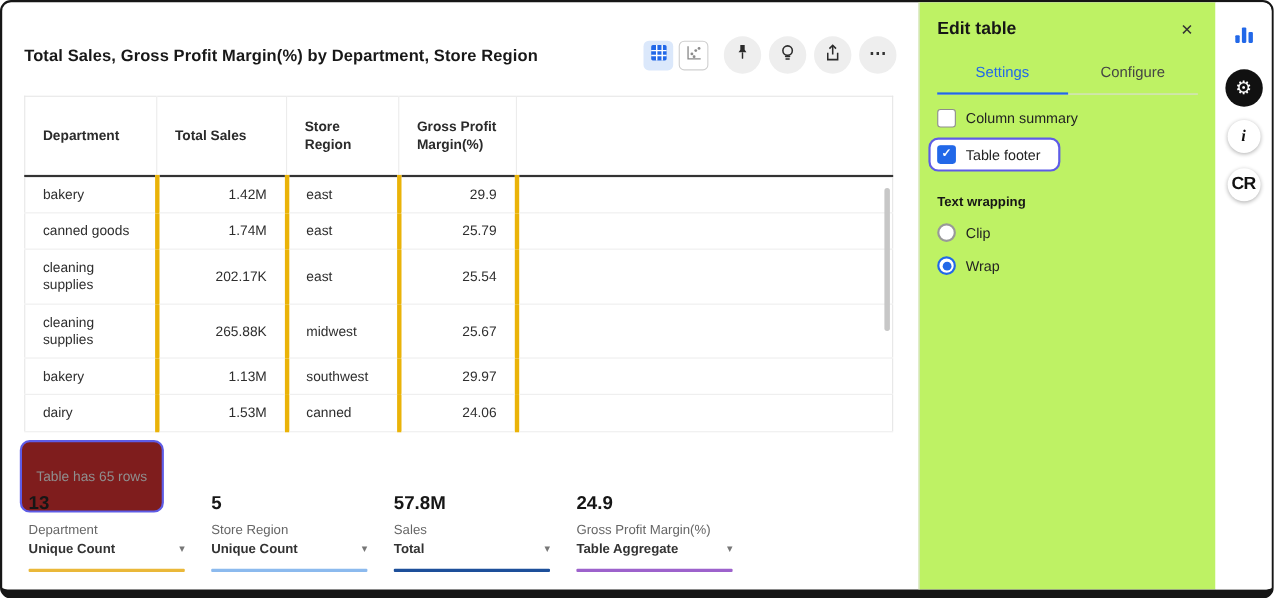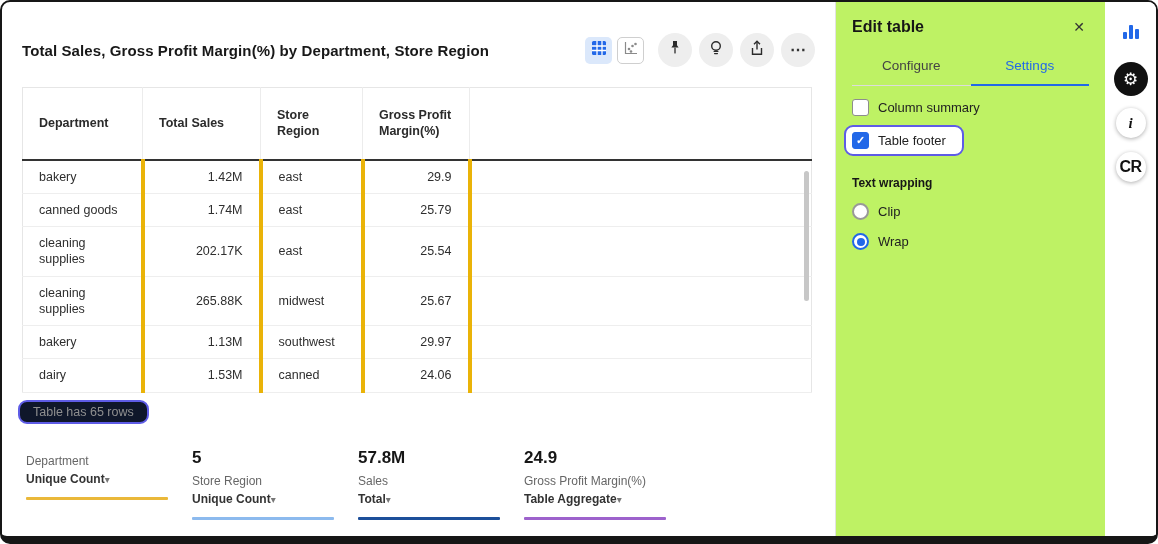--- a/index.html
+++ b/index.html
@@ -26,29 +26,29 @@
   .table-wrap{position:absolute;left:20px;top:70px;width:790px;}
   table{width:100%;border-collapse:collapse;table-layout:fixed;font-size:12.5px;color:#2e2e2e;border:1px solid #e6e6e6;}
   th{text-align:left;font-weight:700;color:#2b2b2b;padding:10px 16px;border-right:1px solid #ececec;border-bottom:2px solid #333;height:72px;vertical-align:middle;line-height:1.3;background:#fff;}
   th:last-child{border-right:none;}
   td{padding:8px 16px;border-right:4px solid #eab308;border-bottom:1px solid #eeeeee;vertical-align:middle;line-height:1.3;}
   td:last-child{border-right:none;}
   .num{text-align:right;}
   .scroll-thumb{position:absolute;right:3px;top:84px;width:5px;height:130px;border-radius:3px;background:#c7c7c7;cursor:pointer;}
 
   
-  .footer-annotation{position:absolute;left:16px;top:383px;border:2px solid var(--annotation);border-radius:9px;padding:3px 13px;background:#0f172a;}
+  .footer-annotation{position:absolute;left:16px;top:383px;border:2px solid var(--annotation);border-radius:9px;padding:24px 13px;background:#7f1d1d;}
   .footer-note{color:#8f8f8f;font-size:12.5px;}
 
   
   .summary-row{position:absolute;left:24px;top:431px;display:flex;gap:24px;}
   .summary-block{width:142px;}
   .summary-value{font-size:17px;font-weight:700;color:#161616;}
   .summary-label{font-size:12px;color:#666;margin-top:6px;}
-  .summary-agg{display:flex;justify-content:flex-start;align-items:center;font-size:12px;font-weight:700;color:#333;margin-top:4px;cursor:pointer;}
+  .summary-agg{display:flex;justify-content:space-between;align-items:center;font-size:12px;font-weight:700;color:#333;margin-top:4px;cursor:pointer;}
   .caret{color:#777;font-size:10px;font-weight:400;}
   .summary-underline{height:3px;margin-top:11px;border-radius:1px;background:#ccc;}
 
   
   .panel{position:absolute;left:833px;top:0;width:270px;height:100%;border-left:1px solid #e2e2e2;padding:0 16px;background:#bef264;}
   .panel-header{display:flex;align-items:center;justify-content:space-between;margin-top:16px;}
   .panel-title{font-size:16px;font-weight:700;color:#161616;}
   .close-btn{font-size:14px;color:#333;cursor:pointer;padding:2px 4px;line-height:1;}
   .tabs{display:flex;margin-top:12px;border-bottom:1px solid #dcdcdc;}
   .tab{flex:1;text-align:center;padding:10px 0 11px;font-size:13.5px;color:#444;cursor:pointer;}
@@ -201,20 +201,21 @@
       </table>
       <div class="scroll-thumb"></div>
     </div>
 
     <div class="footer-annotation">
       <div class="footer-note">Table has 65 rows</div>
     </div>
 
     <div class="summary-row">
       <div class="summary-block">
+        <div class="summary-value">13</div>
         <div class="summary-label">Department</div>
         <div class="summary-agg">
           <span>Unique Count</span>
           <span class="caret">▾</span>
         </div>
         <div class="summary-underline" style="background: rgb(234, 184, 57);"></div>
       </div>
       <div class="summary-block">
         <div class="summary-value">5</div>
         <div class="summary-label">Store Region</div>
@@ -247,22 +248,22 @@
 
   <div class="panel">
     <div class="panel-header">
       <div class="panel-title">Edit table</div>
       <div class="close-btn">
         <span>✕</span>
       </div>
     </div>
 
     <div class="tabs">
+      <div class="tab active">Settings</div>
       <div class="tab">Configure</div>
-      <div class="tab active">Settings</div>
     </div>
 
 
     <div class="option-row">
       <div class="checkbox"></div>
       <span>Column summary</span>
     </div>
 
     <div class="annotation-wrap">
       <div class="option-row">

